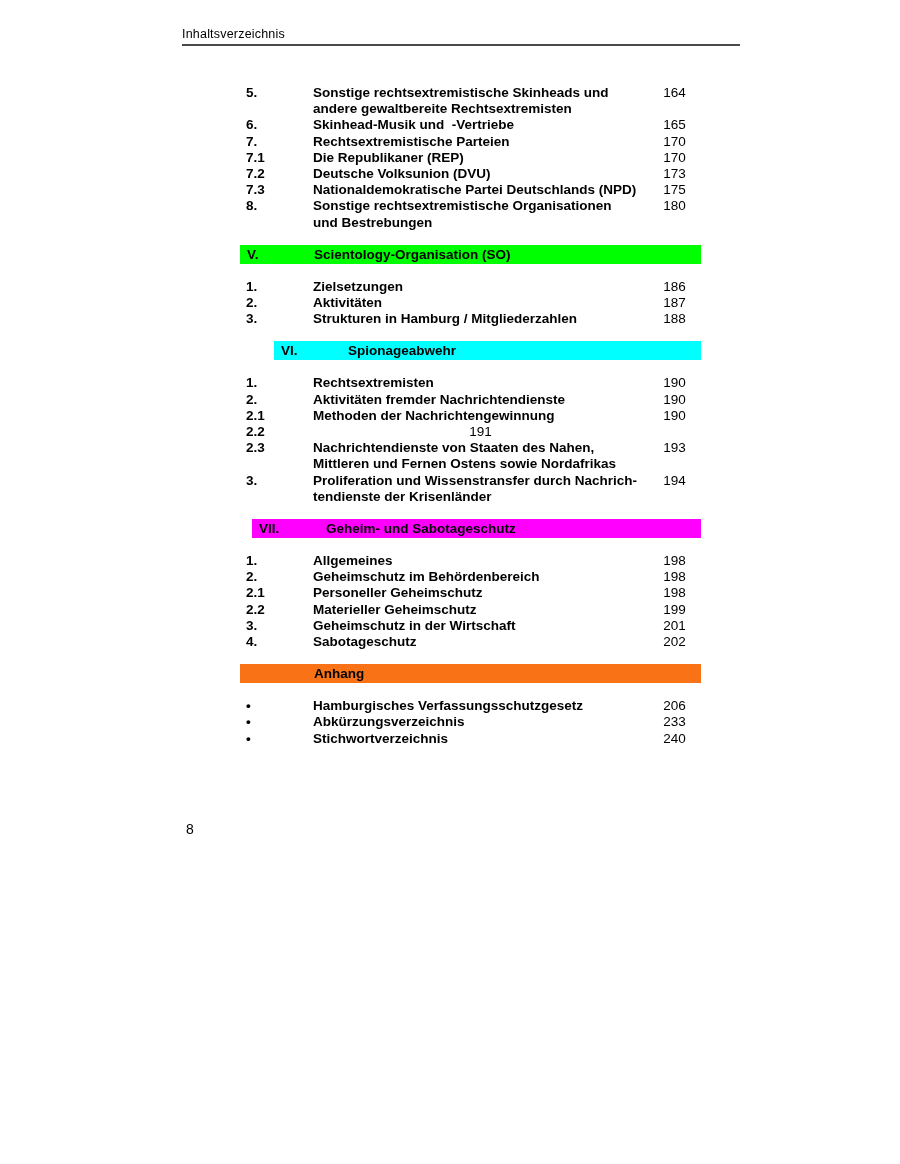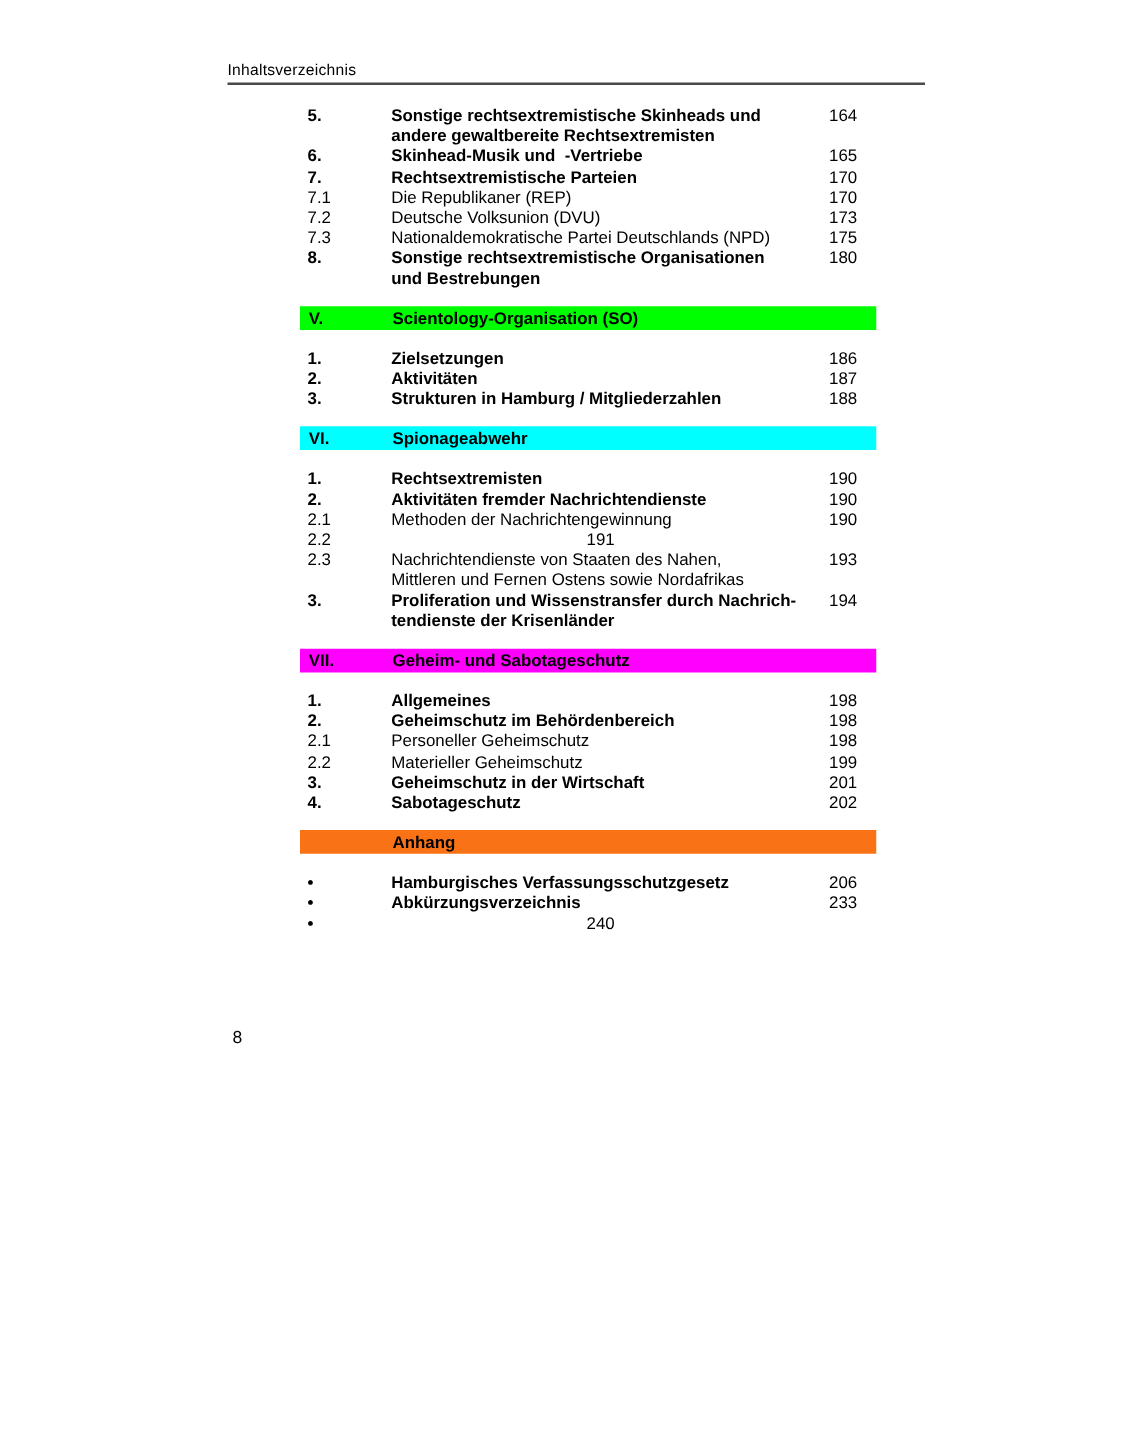--- a/index.html
+++ b/index.html
@@ -7,36 +7,36 @@
   body {
     width: 900px;
     height: 1164px;
     background: #ffffff;
     position: relative;
     font-family: "Liberation Sans", sans-serif;
     color: #000000;
   }
 
   
-  .doc-header { position: absolute; left: 182px; top: 49px; width: 558px; }
+  .doc-header { position: absolute; left: 182px; top: 27px; width: 558px; }
   .doc-header .hdr-title { font-size: 12.5px; letter-spacing: 0.2px; line-height: 14px; }
   .doc-header .hdr-rule { height: 0; border-bottom: 2px solid #4a4a4a; margin-top: 3px; }
 
   
   .toc { position: absolute; left: 240px; top: 85px; width: 461px; }
 
   .toc-row {
     display: grid;
     grid-template-columns: 67px 1fr 50px;
     padding-left: 6px;
     font-size: 13.5px;
     line-height: 16.2px;
   }
   .toc-row .num,
-  .toc-row .title { font-weight: 400; }
+  .toc-row .title { font-weight: 700; }
   .toc-row.bold .num,
   .toc-row.bold .title { font-weight: 700; }
   .toc-row .page { text-align: center; padding-right: 3px; font-weight: 400; }
   .toc-row .title .line { white-space: pre-wrap; }
 
   .section-bar {
     display: grid;
     grid-template-columns: 67px 1fr;
     align-items: center;
     height: 19px;
@@ -131,21 +131,21 @@
       </span>
       <span class="page">187</span>
     </div>
     <div class="toc-row bold">
       <span class="num">3.</span>
       <span class="title">
         <div class="line">Strukturen in Hamburg / Mitgliederzahlen</div>
       </span>
       <span class="page">188</span>
     </div>
-    <div class="section-bar" style="background: rgb(0, 255, 255);">
+    <div class="section-bar" style="background: rgb(0, 255, 255); margin-left: 34px;">
       <span class="num">VI.</span>
       <span class="title">Spionageabwehr</span>
     </div>
     <div class="toc-row bold">
       <span class="num">1.</span>
       <span class="title">
         <div class="line">Rechtsextremisten</div>
       </span>
       <span class="page">190</span>
     </div>
@@ -176,21 +176,21 @@
       <span class="page">193</span>
     </div>
     <div class="toc-row bold">
       <span class="num">3.</span>
       <span class="title">
         <div class="line">Proliferation und Wissenstransfer durch Nachrich-</div>
         <div class="line">tendienste der Krisenländer</div>
       </span>
       <span class="page">194</span>
     </div>
-    <div class="section-bar" style="background: rgb(255, 0, 255);">
+    <div class="section-bar" style="background: rgb(255, 0, 255); margin-left: 12px;">
       <span class="num">VII.</span>
       <span class="title">Geheim- und Sabotageschutz</span>
     </div>
     <div class="toc-row bold">
       <span class="num">1.</span>
       <span class="title">
         <div class="line">Allgemeines</div>
       </span>
       <span class="page">198</span>
     </div>
@@ -242,17 +242,20 @@
     </div>
     <div class="toc-row bold">
       <span class="num">•</span>
       <span class="title">
         <div class="line">Abkürzungsverzeichnis</div>
       </span>
       <span class="page">233</span>
     </div>
     <div class="toc-row bold">
       <span class="num">•</span>
+      <span class="title">
+        <div class="line">Stichwortverzeichnis</div>
+      </span>
       <span class="page">240</span>
     </div>
   </div>
 
 <div class="footer-page">8</div>
 
 </body></html>

